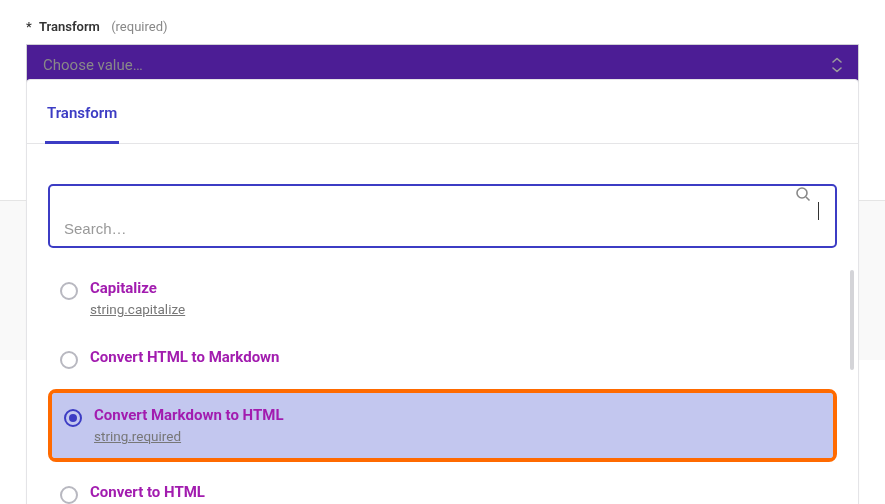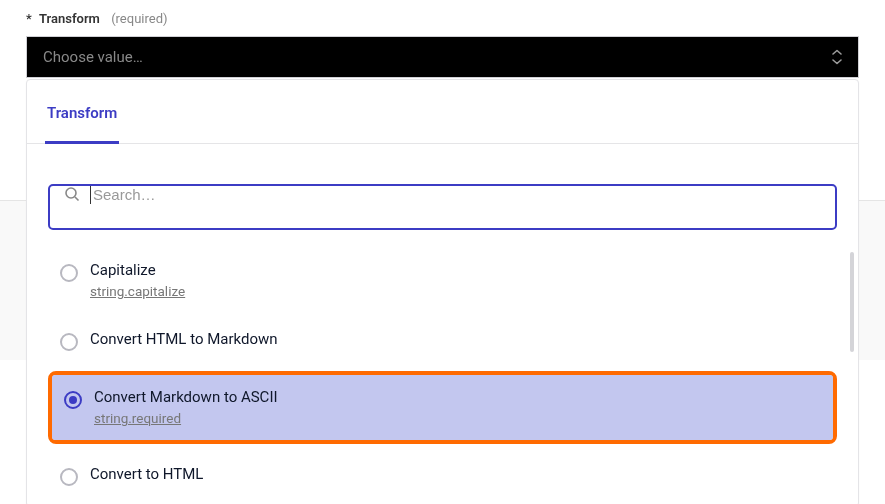--- a/index.html
+++ b/index.html
@@ -20,21 +20,21 @@
       top: 200px;
       left: 0;
       right: 0;
       height: 160px;
       background: #f9f9f9;
       border-top: 1px solid #e5e5e5;
       z-index: 0;
     }
     .container {
       position: relative;
-      padding: 11px 26px 0 26px;
+      padding: 19px 26px 0 26px;
       z-index: 10;
     }
     .field-label {
       font-size: 13px;
       color: #333;
       margin-bottom: 10px;
     }
     .field-label .asterisk {
       font-weight: 500;
       margin-right: 4px;
@@ -44,21 +44,21 @@
       margin-right: 8px;
     }
     .field-label .required {
       color: #888;
       font-weight: 400;
     }
     .select-box {
       position: relative;
       border: 1px solid #d0d0d5;
       border-radius: 1px;
-      background: #000000;
+      background: #4c1d95;
       height: 42px;
       display: flex;
       align-items: center;
       padding: 0 44px 0 16px;
       color: #888;
       font-size: 15px;
       cursor: pointer;
     }
     .select-chevrons {
       position: absolute;
@@ -106,25 +106,26 @@
       height: 3px;
       background: #3c3cc4;
     }
     .dropdown-body {
       padding: 40px 21px 0 21px;
       position: relative;
     }
     .search-wrap {
       border: 2px solid #3c3cc4;
       border-radius: 5px;
-      height: 46px;
-      display: flex;
-      align-items: flex-start;
+      height: 64px;
+      display: flex;
+      align-items: flex-end;
       padding: 0 14px;
       margin-bottom: 22px;
+      flex-direction: column;
     }
     .search-icon {
       width: 16px;
       height: 16px;
       color: #888;
       flex-shrink: 0;
       margin-right: 10px;
     }
     .search-input {
       border: none;
@@ -198,22 +199,22 @@
       border-radius: 50%;
       background: #3c3cc4;
       transform: translate(-50%, -50%);
     }
     .option-text {
       display: flex;
       flex-direction: column;
     }
     .option-title {
       font-size: 15px;
-      font-weight: 400;
-      color: #0f172a;
+      font-weight: 700;
+      color: #a21caf;
       line-height: 1.35;
     }
     .option-sub {
       font-size: 13.5px;
       color: #777;
       line-height: 1.4;
       margin-top: 2px;
       text-decoration: underline;
     }
   </style>
@@ -271,21 +272,21 @@
           <div class="radio"></div>
           <div class="option-text">
             <span class="option-title">Convert HTML to Markdown</span>
           </div>
         </div>
 
         <div class="option selected-wrap">
           <div class="option selected-inner">
             <div class="radio checked"></div>
             <div class="option-text">
-              <span class="option-title">Convert Markdown to ASCII</span>
+              <span class="option-title">Convert Markdown to HTML</span>
               <span class="option-sub">string.required</span>
             </div>
           </div>
         </div>
 
         <div class="option">
           <div class="radio"></div>
           <div class="option-text">
             <span class="option-title">Convert to HTML</span>
 

